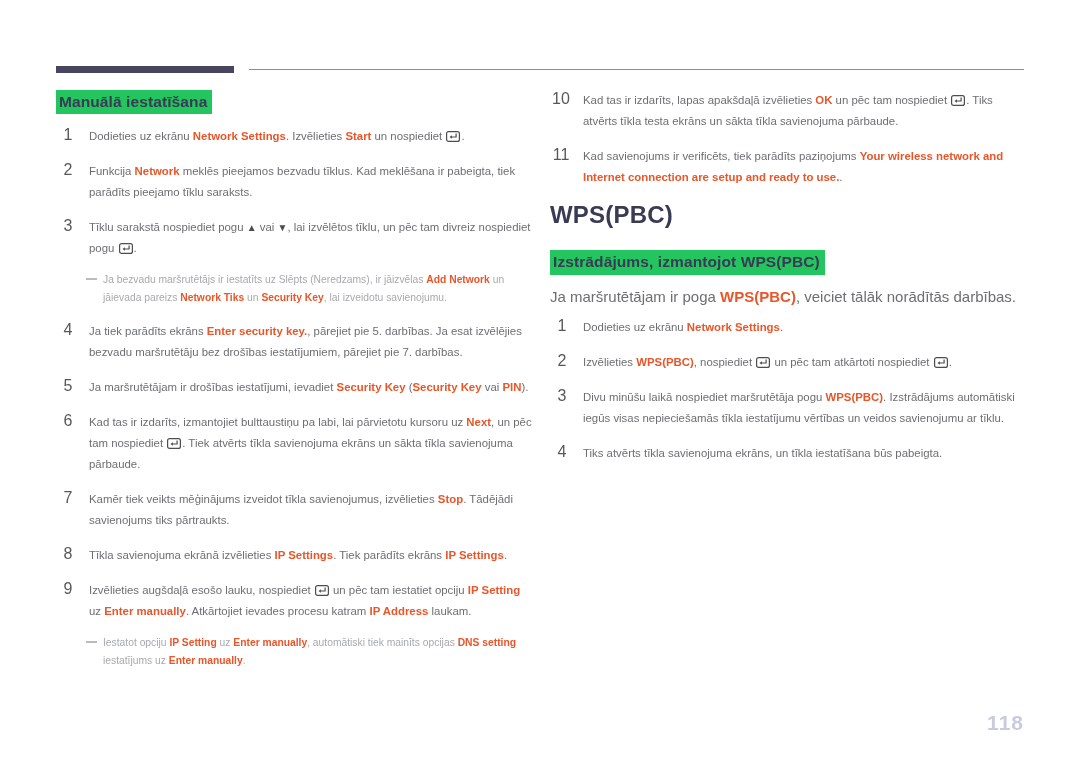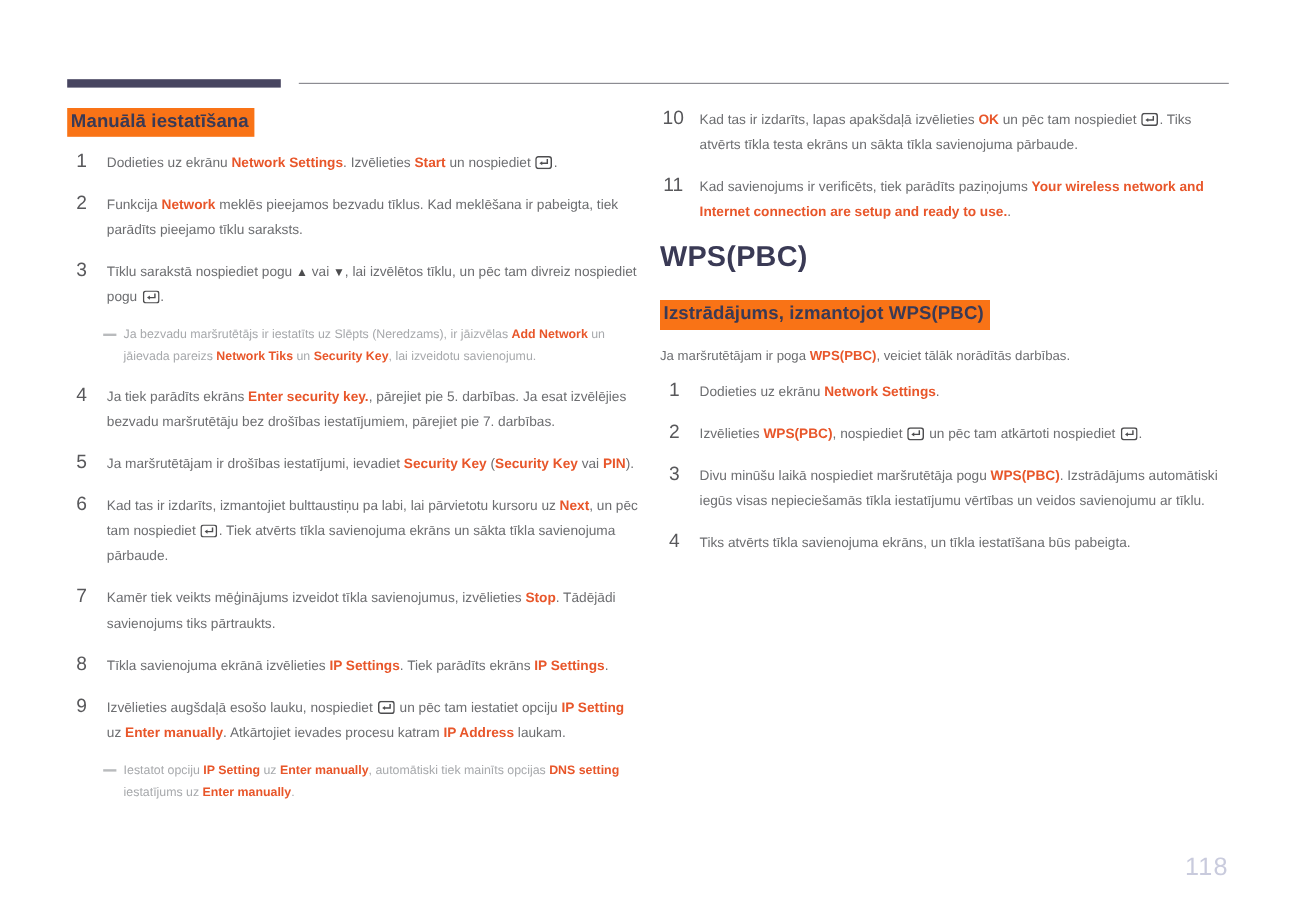--- a/index.html
+++ b/index.html
@@ -54,21 +54,21 @@
     position: absolute;
     top: 0;
     width: 478px;
   }
   .col-left  { left: 0; }
   .col-right { left: 494px; }
 
   
   .hl-heading {
     display: inline-block;
-    background: #f97316;
+    background: #22c55e;
     color: #3a3a55;
     font-size: 15.5px;
     font-weight: bold;
     line-height: 1.25;
     padding: 2px 5px 3px 3px;
     margin: 0 0 12px 0;
     letter-spacing: .1px;
   }
   .big-heading {
     color: #3a3a55;
@@ -115,21 +115,21 @@
     position: absolute;
     left: 30px;
     top: 7px;
     width: 11px;
     height: 2px;
     background: #b9bbbd;
   }
 
   
   .lead {
-    font-size: 11px;
+    font-size: 15px;
     line-height: 20px;
     color: #6d6e71;
     margin: 0 0 10px 0;
   }
 
   
   b.k {
     color: #e8562a;
     font-weight: bold;
     margin-top: 40px;
@@ -155,21 +155,21 @@
   }
 
   
   .page-number {
     position: absolute;
     right: 56px;
     bottom: 28px;
     font-size: 21px;
     color: #c9cbdd;
     letter-spacing: 1px;
-    font-weight: normal;
+    font-weight: bold;
   }
 </style>
 </head>
 <body>
 
 <div class="rules">
   <div class="rule-thick"></div>
   <div class="rule-thin"></div>
 </div>
 

